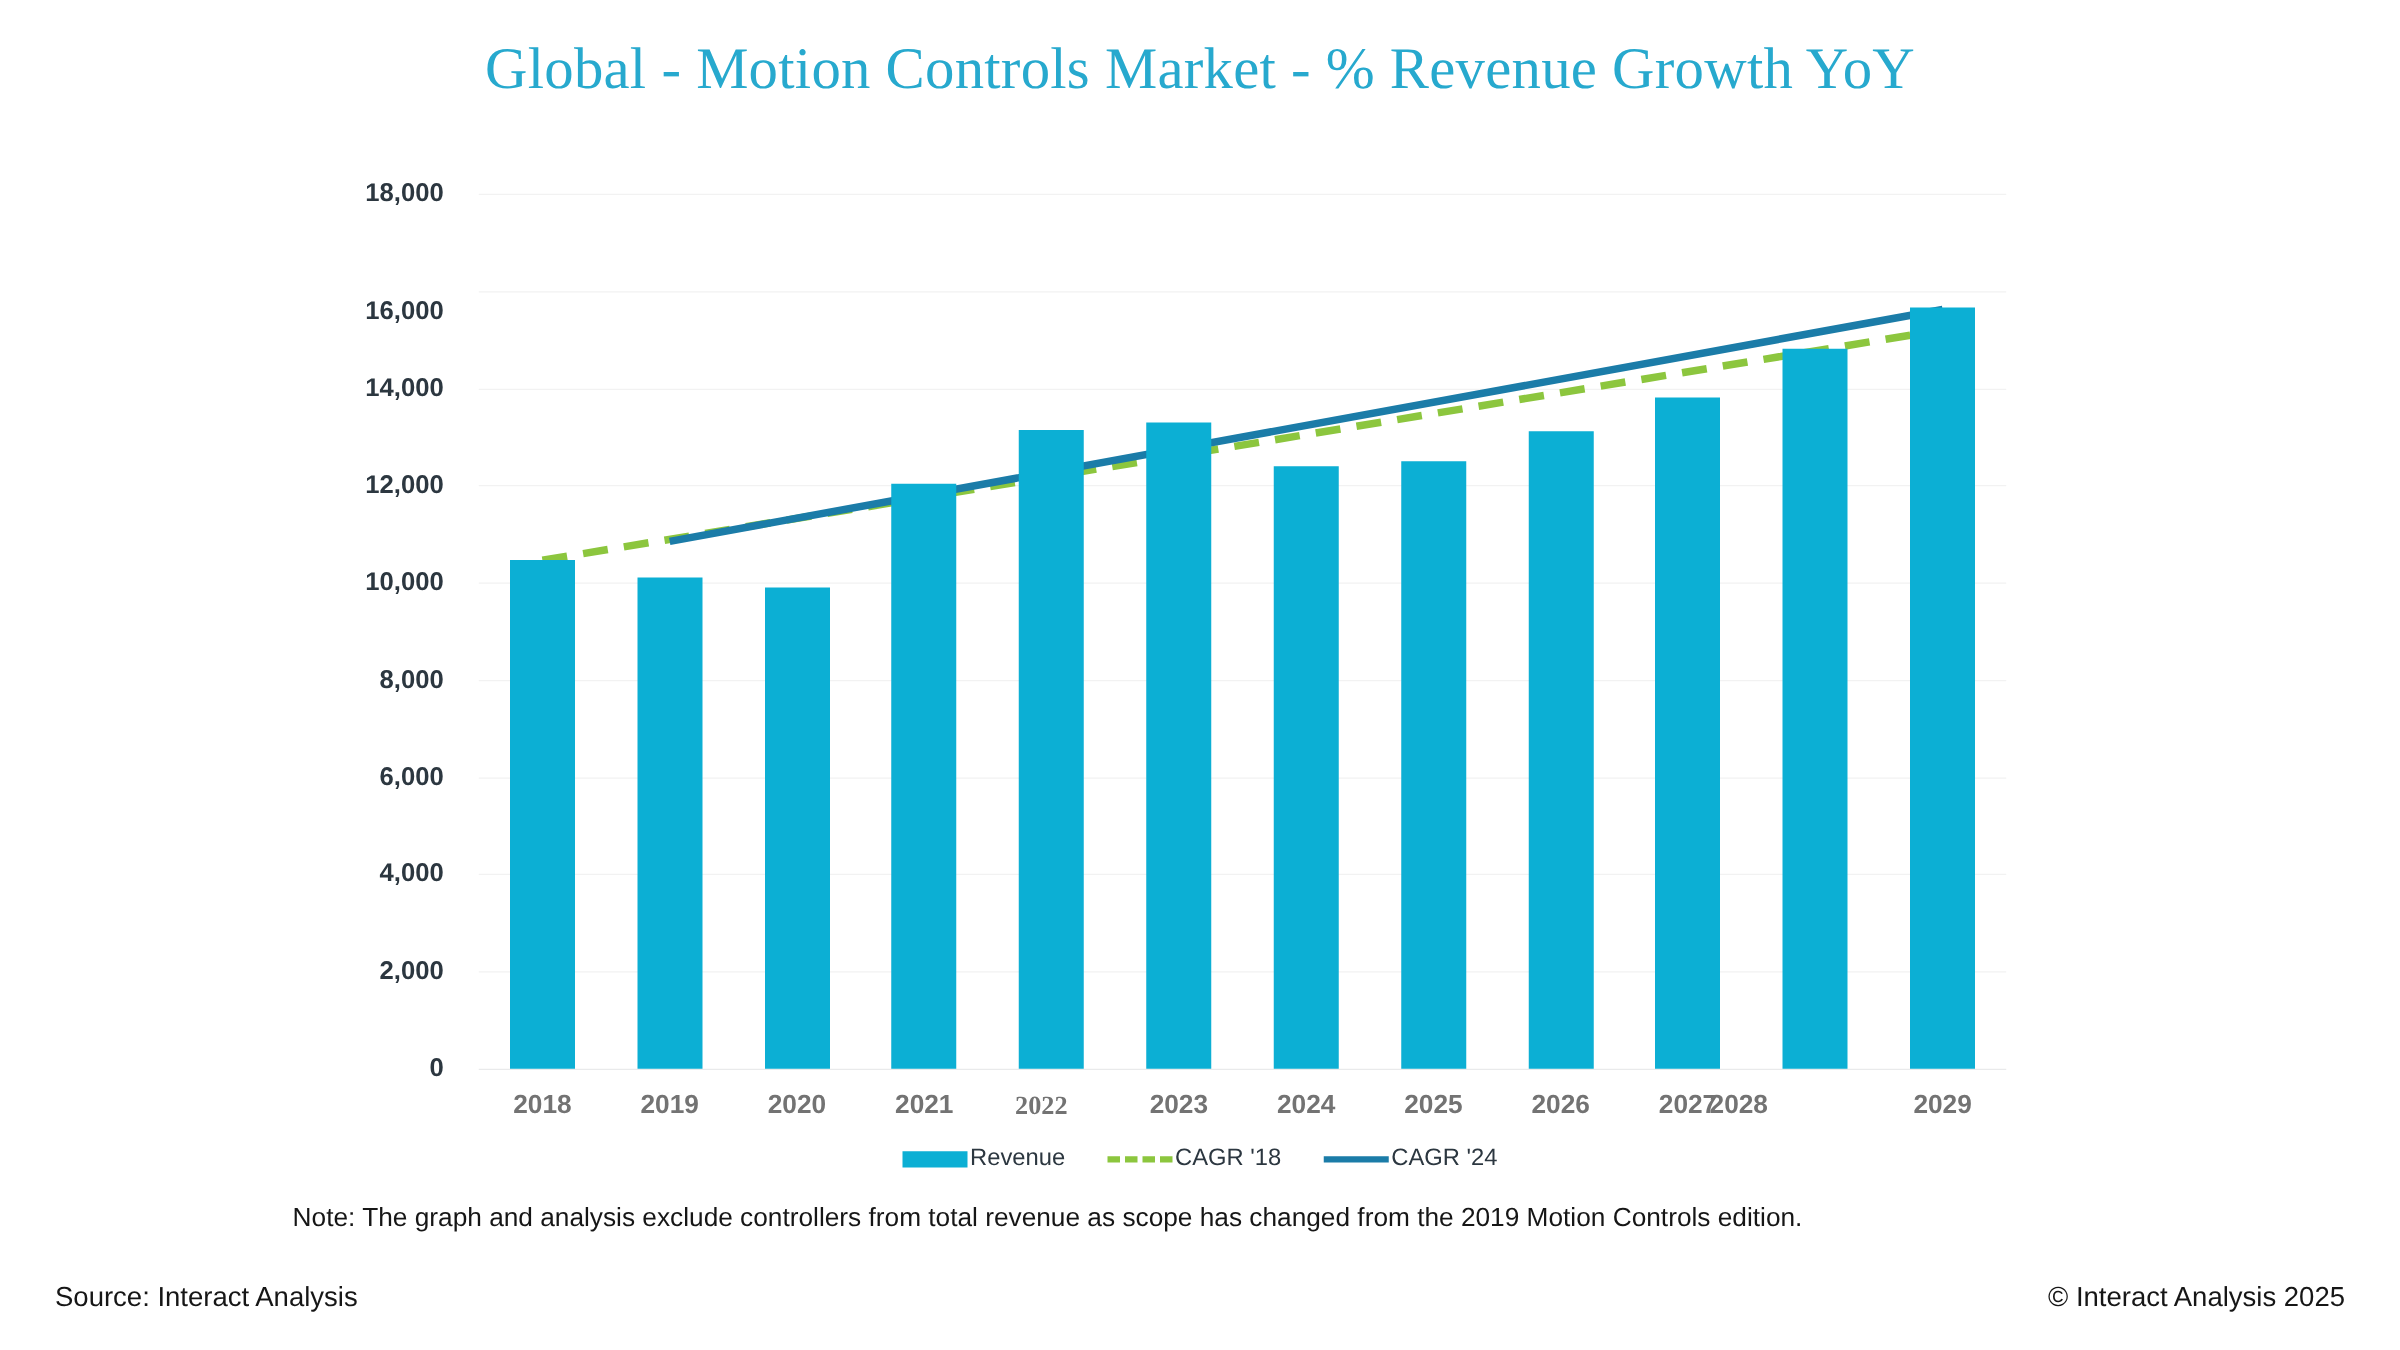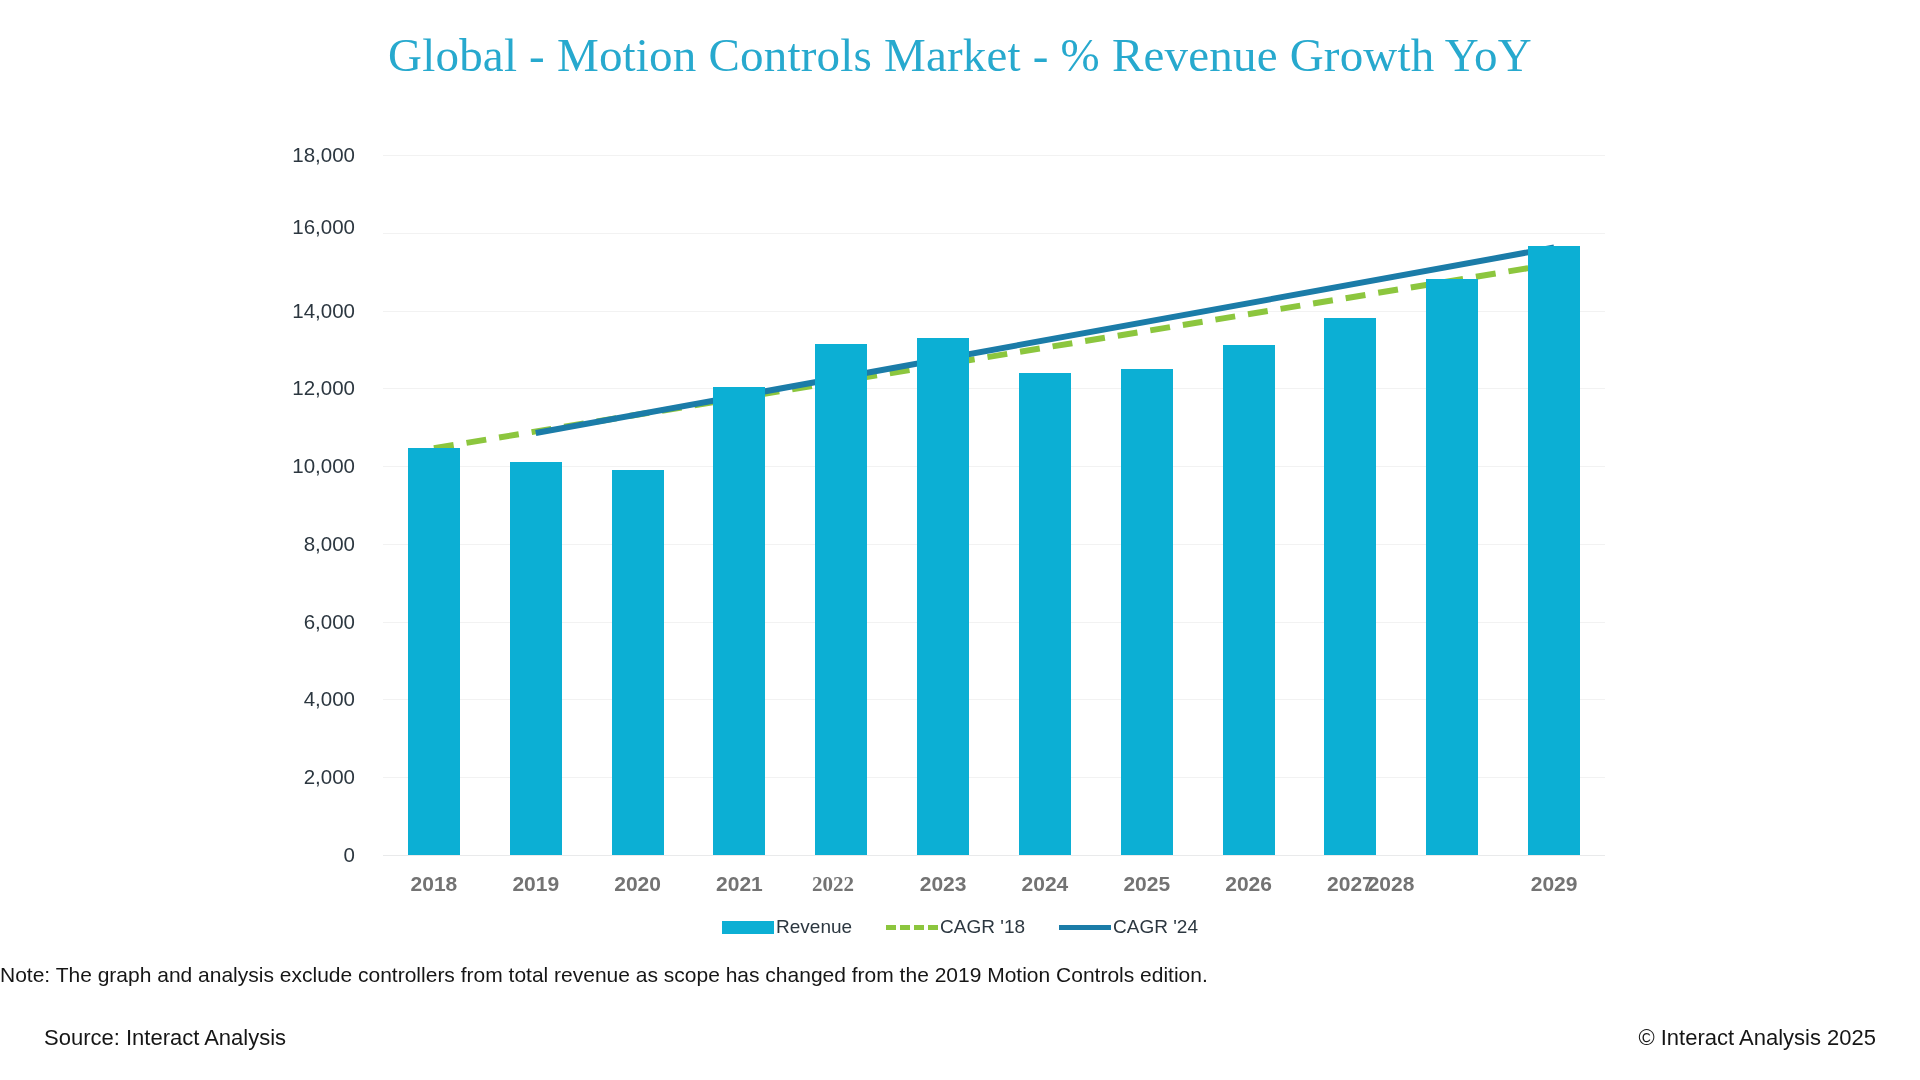--- a/index.html
+++ b/index.html
@@ -42,21 +42,21 @@
   .gridline {
     position: absolute;
     left: 0; width: 100%;
     height: 1px;
     background: #f2f2f2;
   }
   .gridline.axis0 { background: #e9eaeb; }
   #ylabels {
     position: absolute;
     left: 0; top: 155px;
-    width: 383px; height: 700px;
+    width: 383px; height: 700px; font-weight: bold;
   }
   #ylabels .ytick {
     position: absolute;
     right: 28px;
     transform: translateY(-50%);
     font-size: 20.5px;
     color: #2c3740;
     white-space: nowrap;
   }
 
@@ -120,20 +120,21 @@
   .swatch-solid {
     width: 52px; height: 5px;
     background: #1B7CA8;
   }
 
   
   #note {
     position: absolute;
     left: 0; top: 963px;
     width: 1676px;
+    text-align: center;
     font-size: 21px;
     color: #161616;
     white-space: nowrap;
   }
   #footer-left {
     position: absolute;
     left: 44px; top: 1025px;
     font-size: 22px;
     color: #161616;
     white-space: nowrap;
@@ -148,21 +149,21 @@
 </style>
 </head>
 <body>
 
 <div id="page">
 
   <div id="chart-title">Global - Motion Controls Market - % Revenue Growth YoY</div>
 
   <div id="ylabels">
       <div class="ytick" style="top: 0px;">18,000</div>
-      <div class="ytick" style="top: 72px; text-align: center;">16,000</div>
+      <div class="ytick" style="top: 94px; text-align: center;">16,000</div>
       <div class="ytick" style="top: 155.556px;">14,000</div>
       <div class="ytick" style="top: 233.333px;">12,000</div>
       <div class="ytick" style="top: 311.111px; margin-left: 34px;">10,000</div>
       <div class="ytick" style="top: 388.889px;">8,000</div>
       <div class="ytick" style="top: 466.667px;">6,000</div>
       <div class="ytick" style="top: 544.444px;">4,000</div>
       <div class="ytick" style="top: 622.222px;">2,000</div>
       <div class="ytick" style="top: 700px;">0</div>
     </div>
 

